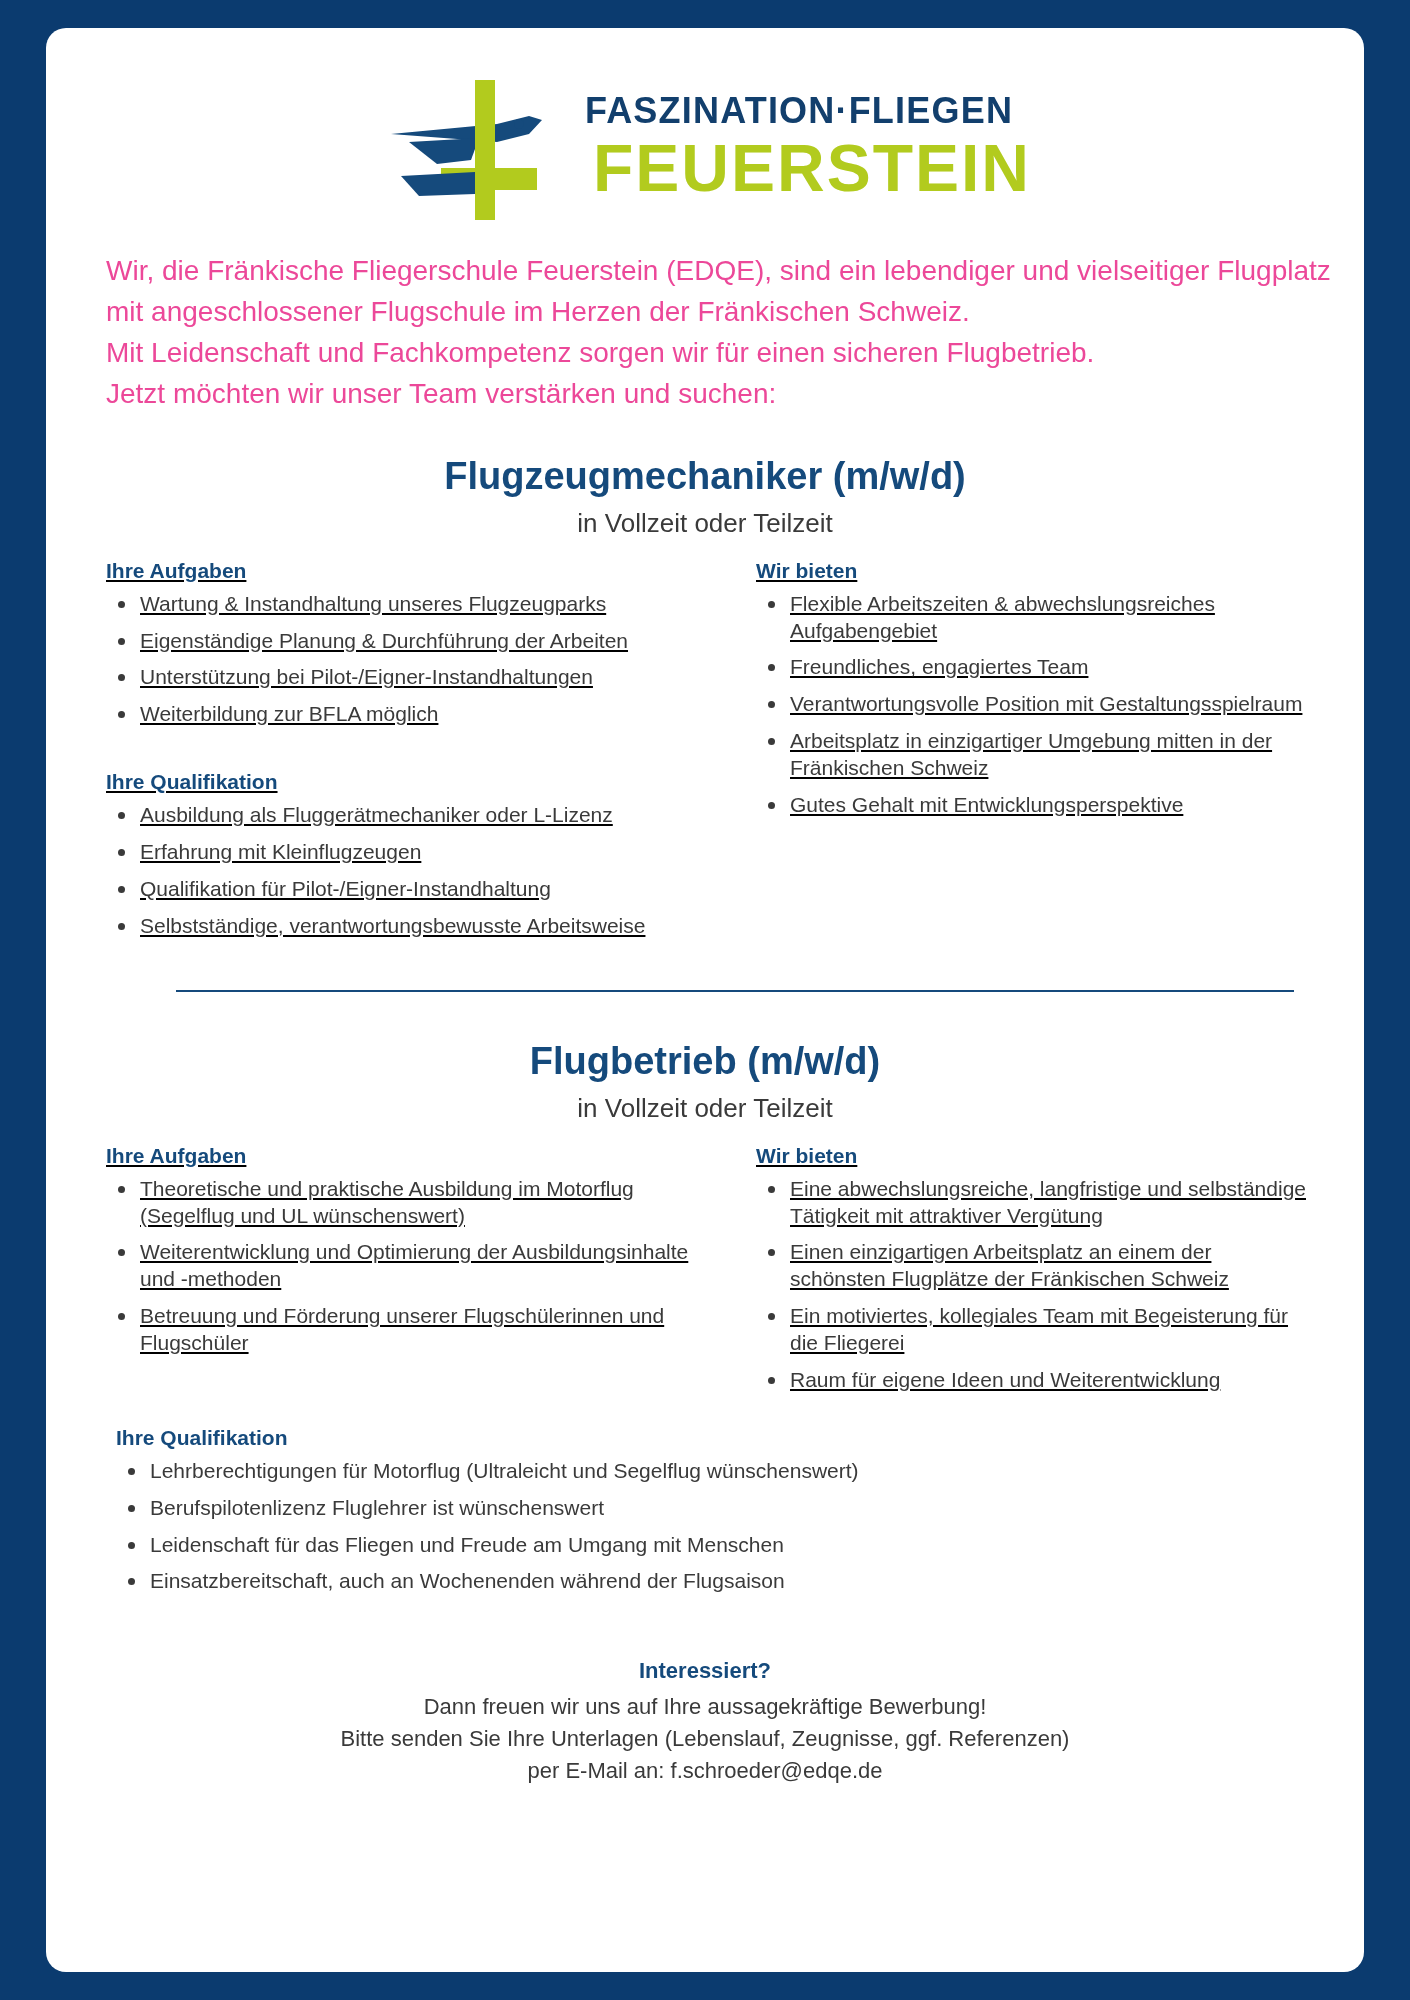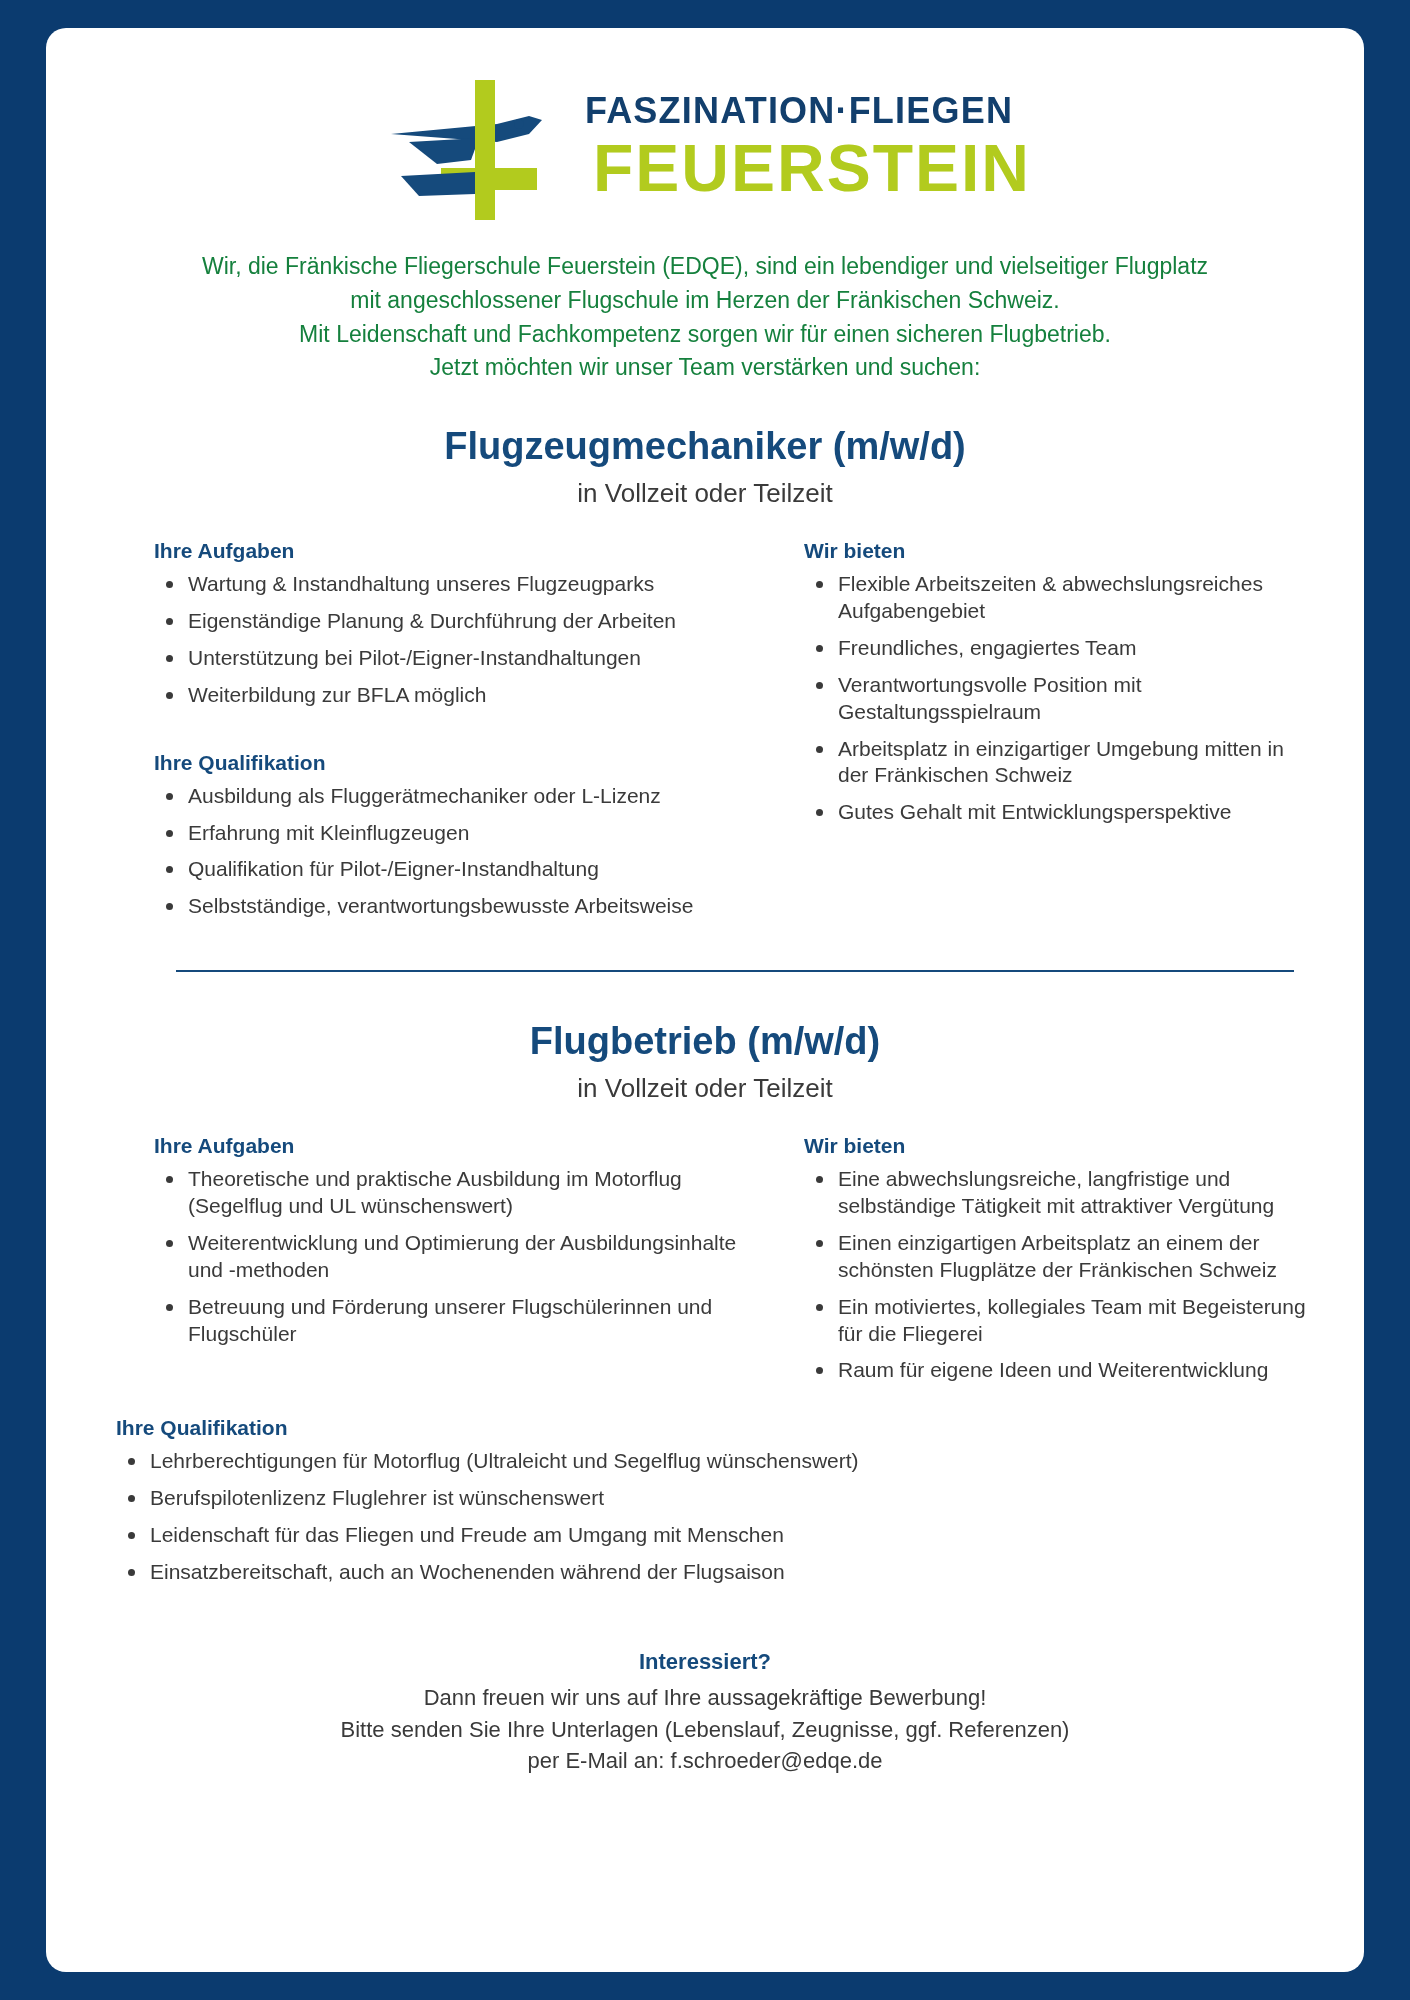--- a/index.html
+++ b/index.html
@@ -61,23 +61,23 @@
     color: #b2cb1e;
     font-size: 66px;
     font-weight: bold;
     letter-spacing: 2px;
     margin-top: 6px;
     margin-left: 8px;
   }
 
   
   .intro {
-    text-align: center;
-    color: #15803d;
-    font-size: 23px;
+    text-align: left;
+    color: #ec4899;
+    font-size: 28px;
     line-height: 1.47;
     margin: 18px 60px 0 60px;
   }
   .intro div { white-space: nowrap; }
 
   
   .job-title {
     text-align: center;
     color: #154a7c;
     font-size: 38px;
@@ -86,23 +86,24 @@
   }
   .job-subtitle {
     text-align: center;
     color: #3a3a3a;
     font-size: 26px;
     margin-top: 10px;
   }
 
   .cols {
     display: flex;
-    margin-top: 30px;
-    padding: 0 56px 0 108px;
+    margin-top: 20px;
+    padding: 0 56px 0 60px;
     box-sizing: border-box;
+    text-decoration: underline;
   }
   .col-left { width: 600px; flex: 0 0 600px; }
   .col-right { flex: 1 1 auto; padding-left: 50px; }
 
   h3.sec {
     color: #154a7c;
     font-size: 21px;
     font-weight: bold;
     margin: 0 0 8px 0;
   }

